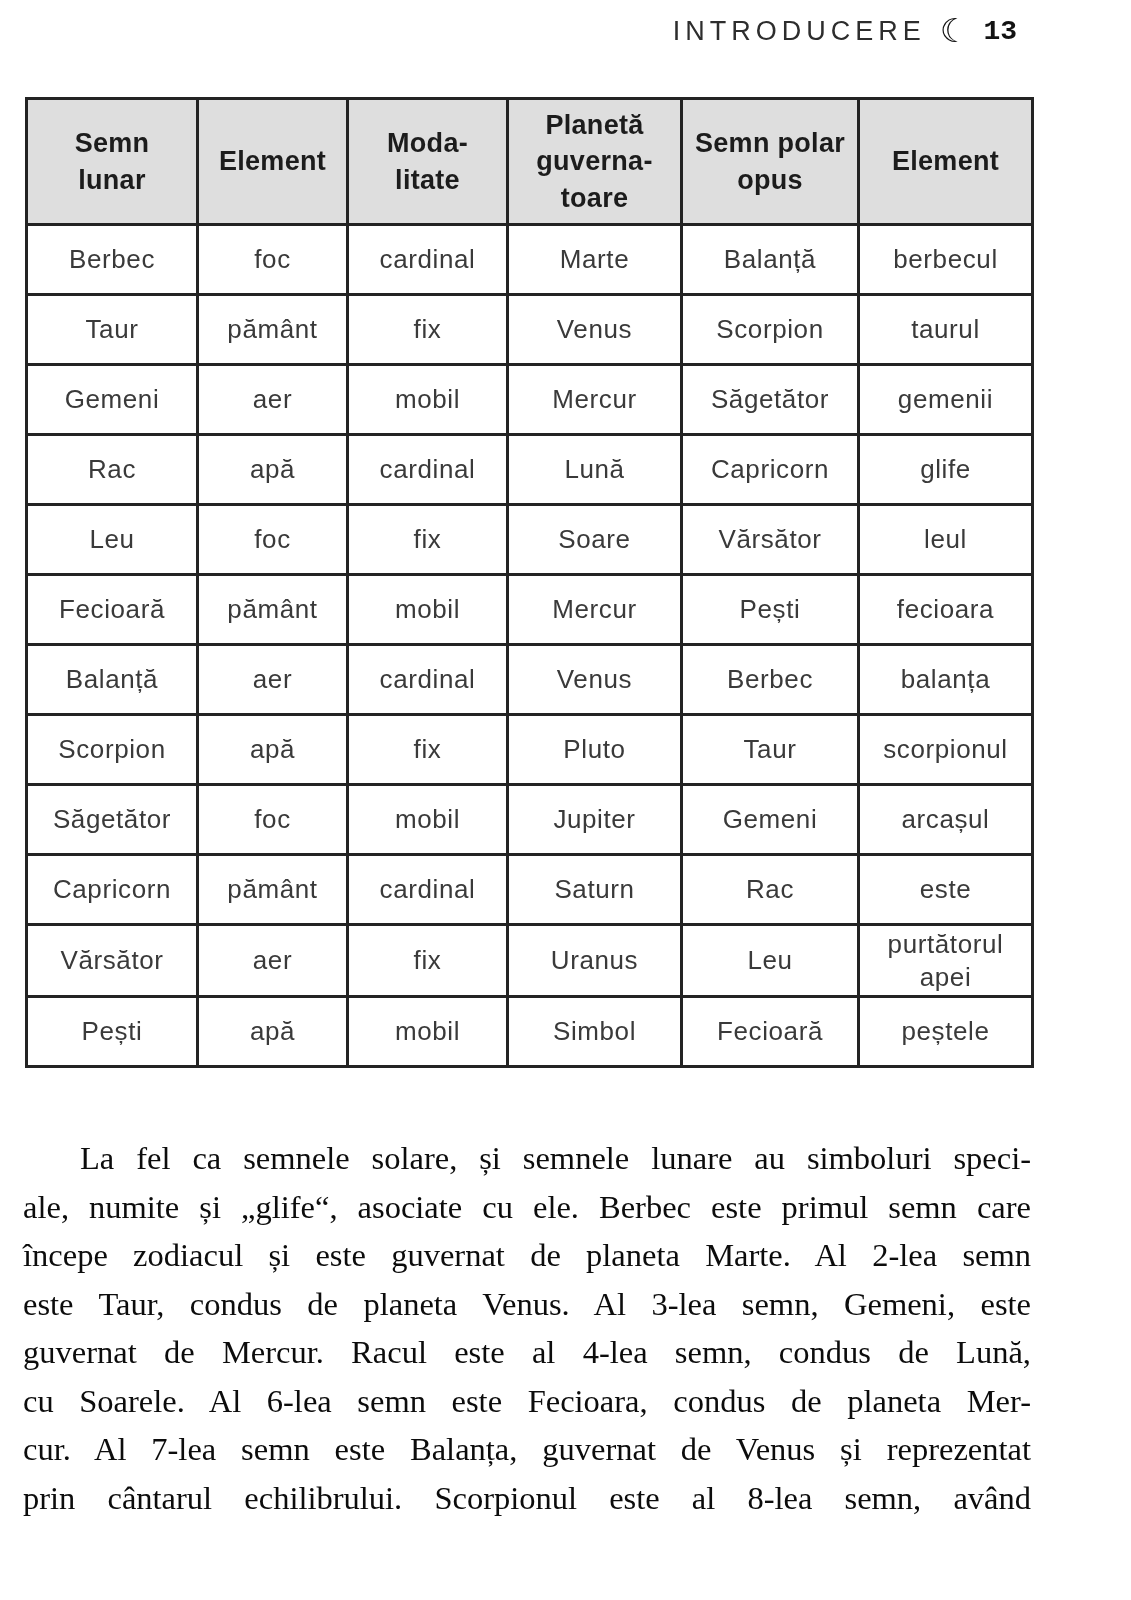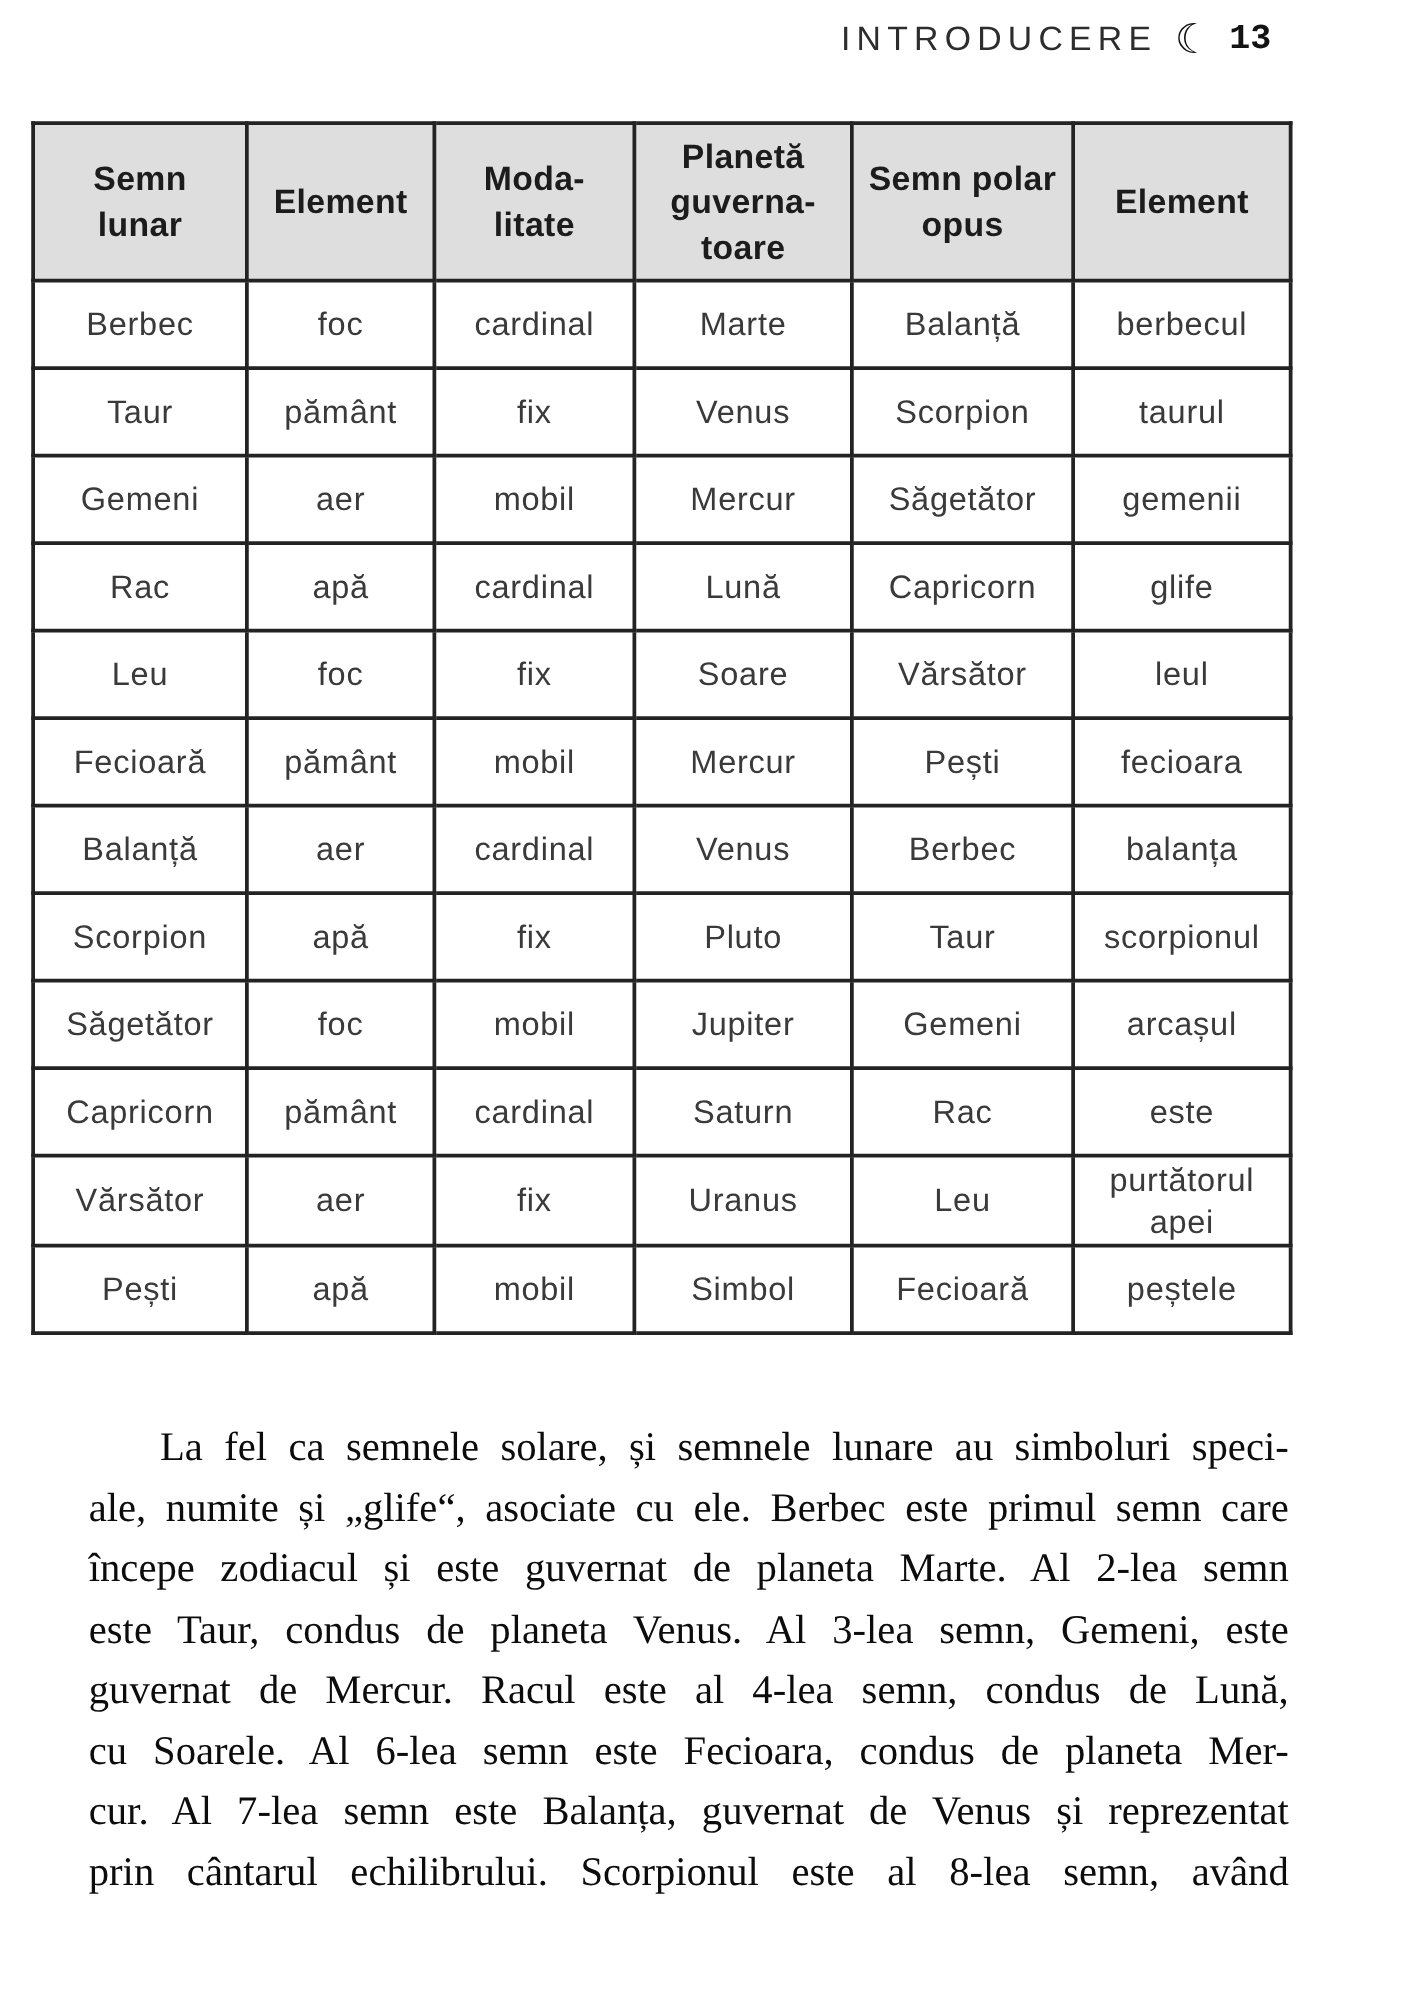--- a/index.html
+++ b/index.html
@@ -88,21 +88,20 @@
     width: 1008px;
     font-family: "Liberation Serif", serif;
     font-size: 32.5px;
     line-height: 48.5px;
     color: #0c0c0c;
   }
   .intro-paragraph .tline {
     text-align: justify;
     text-align-last: justify;
     white-space: nowrap;
-    margin-left: 48px;
   }
   .intro-paragraph .tline.indent { padding-left: 57px; }
 </style>
 </head>
 <body>
 
 <div class="page">
 
   <div class="running-head">
     <span class="section-title">INTRODUCERE</span>

